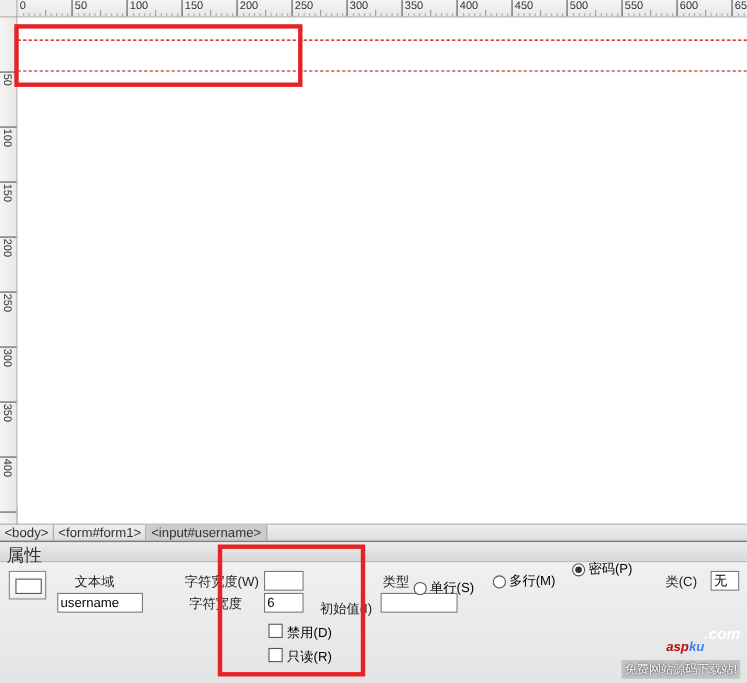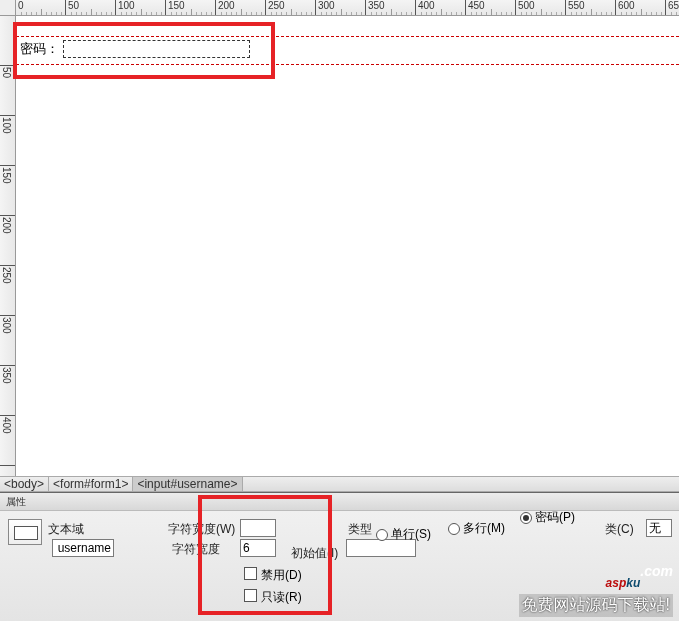--- a/index.html
+++ b/index.html
@@ -18,35 +18,35 @@
 .guide-h{position:absolute;left:0;right:0;border-top:1px dashed #c00}
 .form-field{position:absolute;left:0;top:21px;width:240px;height:24px;display:flex;align-items:center}
 .form-field .lbl{font-size:13px;padding:2px 4px}
 .form-field .input-box{flex:1;height:18px;border:1px dashed #333;background:#fff;margin-right:6px}
 .highlight1{position:absolute;left:13px;top:22px;width:262px;height:57px;border:4px solid #e62226;pointer-events:none}
 .highlight2{position:absolute;left:198px;top:495px;width:134px;height:120px;border:4px solid #e62226;pointer-events:none;z-index:5}
 .tag-bar{position:absolute;left:0;top:476px;right:0;height:16px;background:linear-gradient(#eee,#ddd);border-top:1px solid #aaa;border-bottom:1px solid #aaa;display:flex;align-items:center;font-size:11px;color:#333}
 .tag-bar span{border-right:1px solid #aaa;padding:0 4px}
 .tag-bar span.sel{background:#ccc}
 .prop-panel{position:absolute;left:0;top:492px;right:0;bottom:0;background:linear-gradient(#f2f2f2,#e4e4e4);border-top:1px solid #666}
-.prop-title{height:18px;background:linear-gradient(#ececec,#d8d8d8);font-size:10px;padding:2px 6px;border-bottom:1px solid #bbb;color:#333}
+.prop-title{height:18px;background:linear-gradient(#ececec,#d8d8d8);font-size:16px;padding:2px 6px;border-bottom:1px solid #bbb;color:#333}
 .icon-box{position:absolute;left:8px;top:26px;width:34px;height:26px;border:1px solid #888;background:linear-gradient(#fff,#eee)}
 .icon-box::after{content:"";position:absolute;left:5px;top:6px;width:22px;height:12px;border:1px solid #555;background:#fff}
 .fld-label{position:absolute;font-size:12px;color:#222}
 .fld-input{position:absolute;border:1px solid #7a7a7a;background:#fff;height:18px;padding:0 2px;font-size:12px}
 .radio-group{position:absolute;display:flex;align-items:center;gap:3px}
 .radio-circle{width:12px;height:12px;border:1px solid #555;border-radius:50%;background:#fff;display:inline-block;position:relative}
 .radio-circle.checked::after{content:"";position:absolute;left:2px;top:2px;width:6px;height:6px;border-radius:50%;background:#333}
 .checkbox-box{width:13px;height:13px;border:1px solid #555;background:#fff;display:inline-block}
 .chk-row{position:absolute;display:flex;align-items:flex-start;gap:4px}
 .watermark{position:absolute;right:6px;bottom:4px;text-align:right;pointer-events:none}
 .watermark .brand{font-size:30px;font-weight:bold;font-style:italic;color:#bb0c0c}
-.watermark .brand .ku{color:#0c4a6e}
+.watermark .brand .ku{color:#3b82f6}
 .watermark .dotcom{font-size:14px;color:#fff;font-style:italic;vertical-align:super}
-.watermark .sub{font-size:16px;color:#fff;text-shadow:0 0 2px #000;background:rgba(0,0,0,.15);padding:1px 3px}
+.watermark .sub{font-size:11px;color:#fff;text-shadow:0 0 2px #000;background:rgba(0,0,0,.15);padding:1px 3px}
 </style>
 </head>
 <body>
 
 <div class="corner"></div>
 
 <div class="ruler-h">
     <div class="tick">0<div class="minor m1"></div><div class="minor m2"></div><div class="minor m3"></div><div class="minor m4"></div><div class="minor m5"></div><div class="minor m6"></div><div class="minor m7"></div><div class="minor m8"></div></div>
     <div class="tick">50<div class="minor m1"></div><div class="minor m2"></div><div class="minor m3"></div><div class="minor m4"></div><div class="minor m5"></div><div class="minor m6"></div><div class="minor m7"></div><div class="minor m8"></div></div>
     <div class="tick">100<div class="minor m1"></div><div class="minor m2"></div><div class="minor m3"></div><div class="minor m4"></div><div class="minor m5"></div><div class="minor m6"></div><div class="minor m7"></div><div class="minor m8"></div></div>
@@ -88,41 +88,37 @@
       <span>350</span>
     </div>
     <div class="vtick">
       <span>400</span>
     </div>
   </div>
 
 <div class="canvas">
   <div class="guide-h" style="top:20px"></div>
   <div class="guide-h" style="top:48px"></div>
-  <div class="form-field">
-    <span class="lbl">密码：</span>
-    <span class="input-box"></span>
-  </div>
 </div>
 
 <div class="highlight1"></div>
 
 <div class="tag-bar">
     <span>&lt;body&gt;</span>
     <span>&lt;form#form1&gt;</span>
     <span class="sel">&lt;input#username&gt;</span>
   </div>
 
 <div class="prop-panel">
   <div class="prop-title">属性</div>
 
   <div class="icon-box"></div>
 
-  <div class="fld-label" style="left:48px;top:28px">文本域</div>
-  <input class="fld-input" style="left: 52px; top: 46px; width: 62px; text-align: right;" value="username">
+  <div class="fld-label" style="left:68px;top:28px">文本域</div>
+  <input class="fld-input" style="left: 52px; top: 46px; width: 78px;" value="username">
 
   <div class="fld-label" style="left:168px;top:28px">字符宽度(W)</div>
   <input class="fld-input" style="left: 240px; top: 26px; width: 36px;" value="">
 
   <div class="fld-label" style="left:172px;top:48px">字符宽度</div>
   <input class="fld-input" style="left: 240px; top: 46px; width: 36px;" value="6">
 
   <div class="fld-label" style="left:291px;top:52px">初始值(I)</div>
   <input class="fld-input" style="left: 346px; top: 46px; width: 70px;" value="">
 

